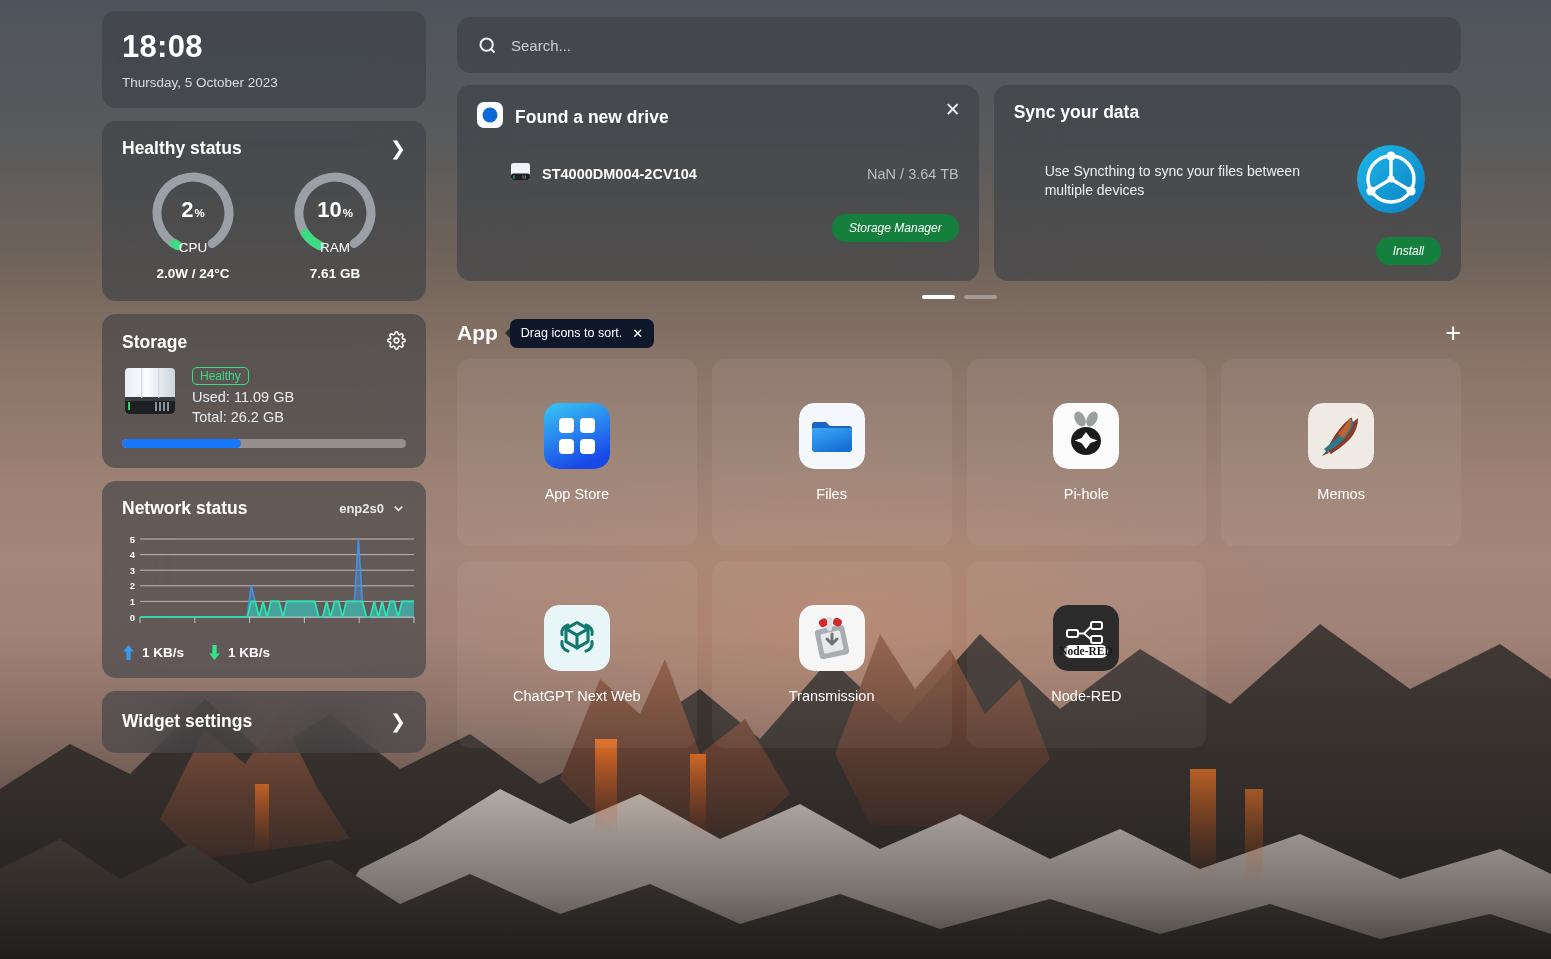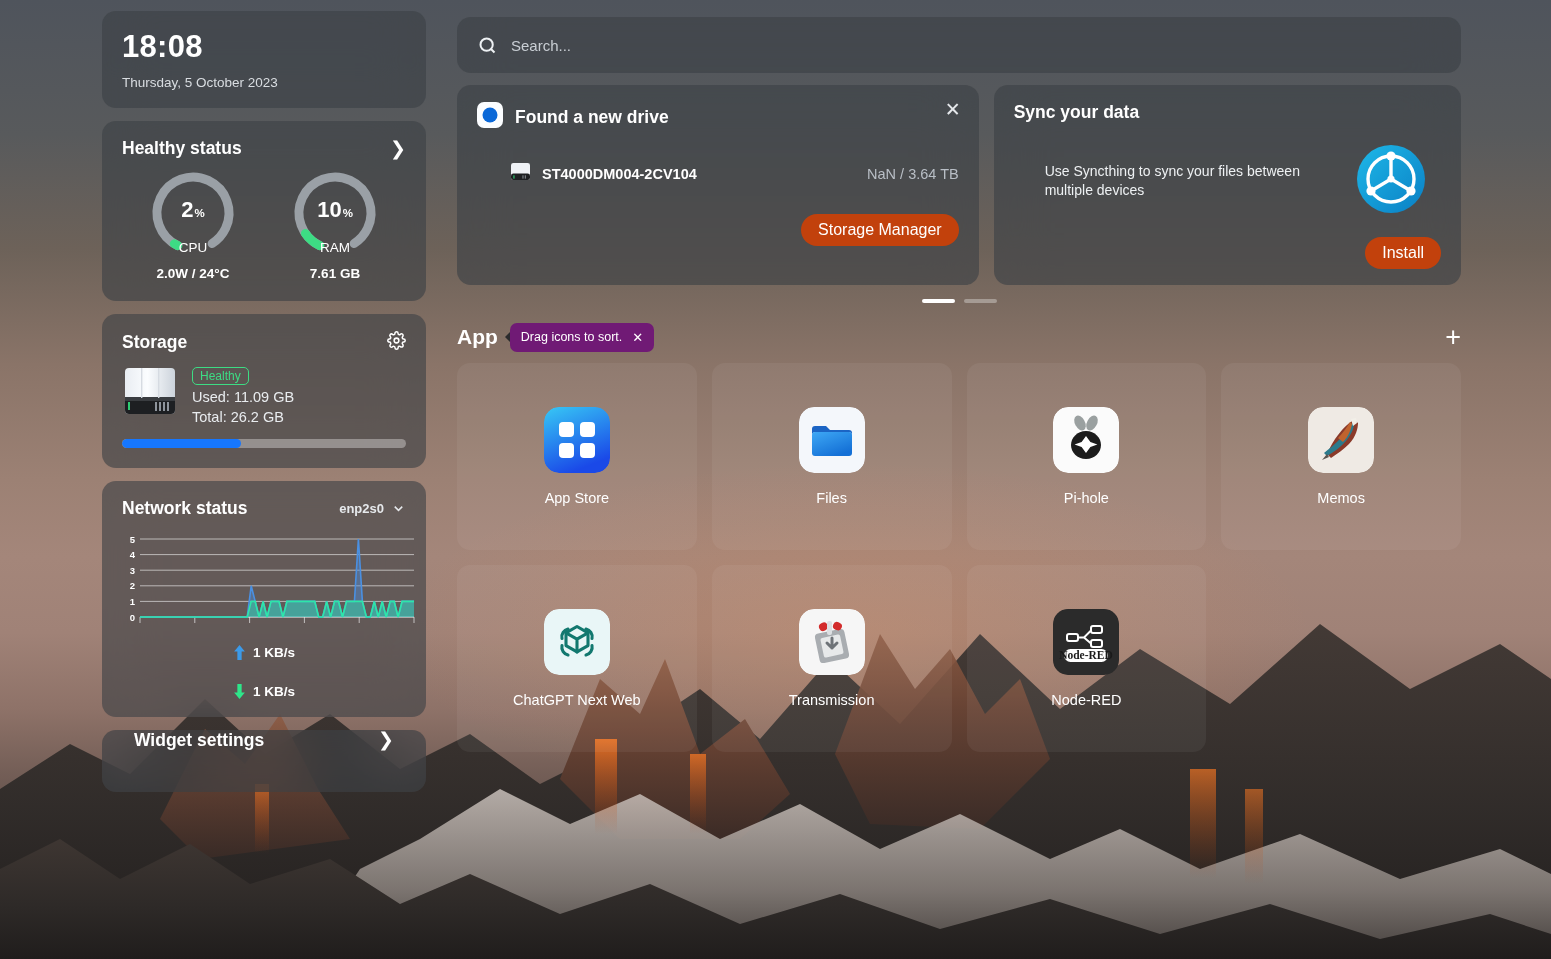--- a/index.html
+++ b/index.html
@@ -77,63 +77,63 @@
     font-size:12px; border-radius:5px; padding:1px 7px; font-weight:500;
   }
   .stor-line { color:#e9ecef; font-size:14.5px; margin-top:4px; }
   .bar-track { height:9px; background:rgba(255,255,255,.34); border-radius:5px; margin-top:14px; overflow:hidden; }
   .bar-fill { height:100%; background:#1677ff; border-radius:5px; }
 
   #network-card { padding:17px 20px 18px 20px; }
   .net-head { display:flex; align-items:center; justify-content:space-between; }
   .net-if { display:flex; align-items:center; gap:7px; color:#e6e9ec; font-size:13px; font-weight:bold; }
   .chart-area { margin-top:16px; }
-  .net-foot { display:flex; gap:24px; margin-top:10px; align-items:center;flex-direction:column; }
+  .net-foot { display:flex; gap:24px; margin-top:10px; align-items:center; }
   .net-stat { display:flex; align-items:center; gap:7px; color:#fff; font-size:13.5px; font-weight:bold; }
 
-  #widget-card { padding:0 32px; height:62px; display:flex; align-items:flex-start; justify-content:space-between;gap:47px; }
+  #widget-card { padding:0 20px; height:62px; display:flex; align-items:center; justify-content:space-between;gap:47px; }
 
   
   #main { position:absolute; left:457px; top:17px; width:1004px; }
 
   #search-card { height:56px; display:flex; align-items:center; padding:0 20px; gap:13px; }
   .search-ph { color:#c9ced4; font-size:15px; }
 
   .promo-row { display:flex; gap:15px; margin-top:12px; }
   #drive-card { width:554px; padding:17px 20px 16px 20px; position:relative; }
   .drive-head { display:flex; align-items:center; gap:12px; }
   .drive-title { font-size:17.5px; font-weight:bold; color:#fff; }
   .close-x {
     position:absolute; right:18px; top:15px; color:#e6e9ec;
     font-size:19px; line-height:1; font-weight:300; cursor:pointer;
   }
   .drive-row { display:flex; align-items:center; margin-top:30px; padding-left:33px; }
   .drive-name { color:#fff; font-size:14.5px; font-weight:bold; margin-left:11px; }
   .drive-size { margin-left:auto; color:#b9bfc6; font-size:14.5px; }
   .btn {
-    background:#c2410c; color:#fff; border:none; border-radius:20px;
-    font-size:16px; padding:7px 17px; cursor:pointer; font-family:inherit;
+    background:#15803d; color:#fff; border:none; border-radius:20px;
+    font-size:12px; padding:7px 17px; cursor:pointer; font-family:inherit;font-style:italic;
   }
   .drive-actions { display:flex; justify-content:flex-end; margin-top:29px; }
 
   #sync-card { width:496px; padding:17px 20px 16px 20px; position:relative; }
   .sync-title { font-size:17.5px; font-weight:bold; color:#fff; }
   .sync-body { display:flex; align-items:center; margin-top:22px; }
   .sync-desc { color:#eef1f3; font-size:14px; line-height:1.38; width:280px; margin-left:31px; }
   .sync-logo { margin-left:auto; margin-right:16px; }
   .sync-actions { display:flex; justify-content:flex-end; margin-top:20px; }
 
   .dots { display:flex; gap:9px; justify-content:center; margin-top:14px; }
   .dot { width:33px; height:4px; border-radius:2px; background:rgba(255,255,255,.33); }
   .dot.active { background:#fff; }
 
   .app-head { display:flex; align-items:center; margin-top:12px; height:44px; position:relative; }
   .app-word { color:#fff; font-size:21px; font-weight:bold; }
   .tip {
-    background:#701a75; color:#fff; font-size:12.5px; border-radius:7px;
+    background:#0f172a; color:#fff; font-size:12.5px; border-radius:7px;
     padding:7px 11px; margin-left:12px; display:flex; align-items:center; gap:10px;
     position:relative;
   }
   .tip:before {
     content:""; position:absolute; left:-5px; top:50%; margin-top:-5px;
     border:5px solid transparent; border-right-color:#2b2b2d; border-left:0;
   }
   .tip-x { cursor:pointer; font-size:13px; }
   .plus { margin-left:auto; color:#fff; font-size:27px; font-weight:300; line-height:1; cursor:pointer; }
 

